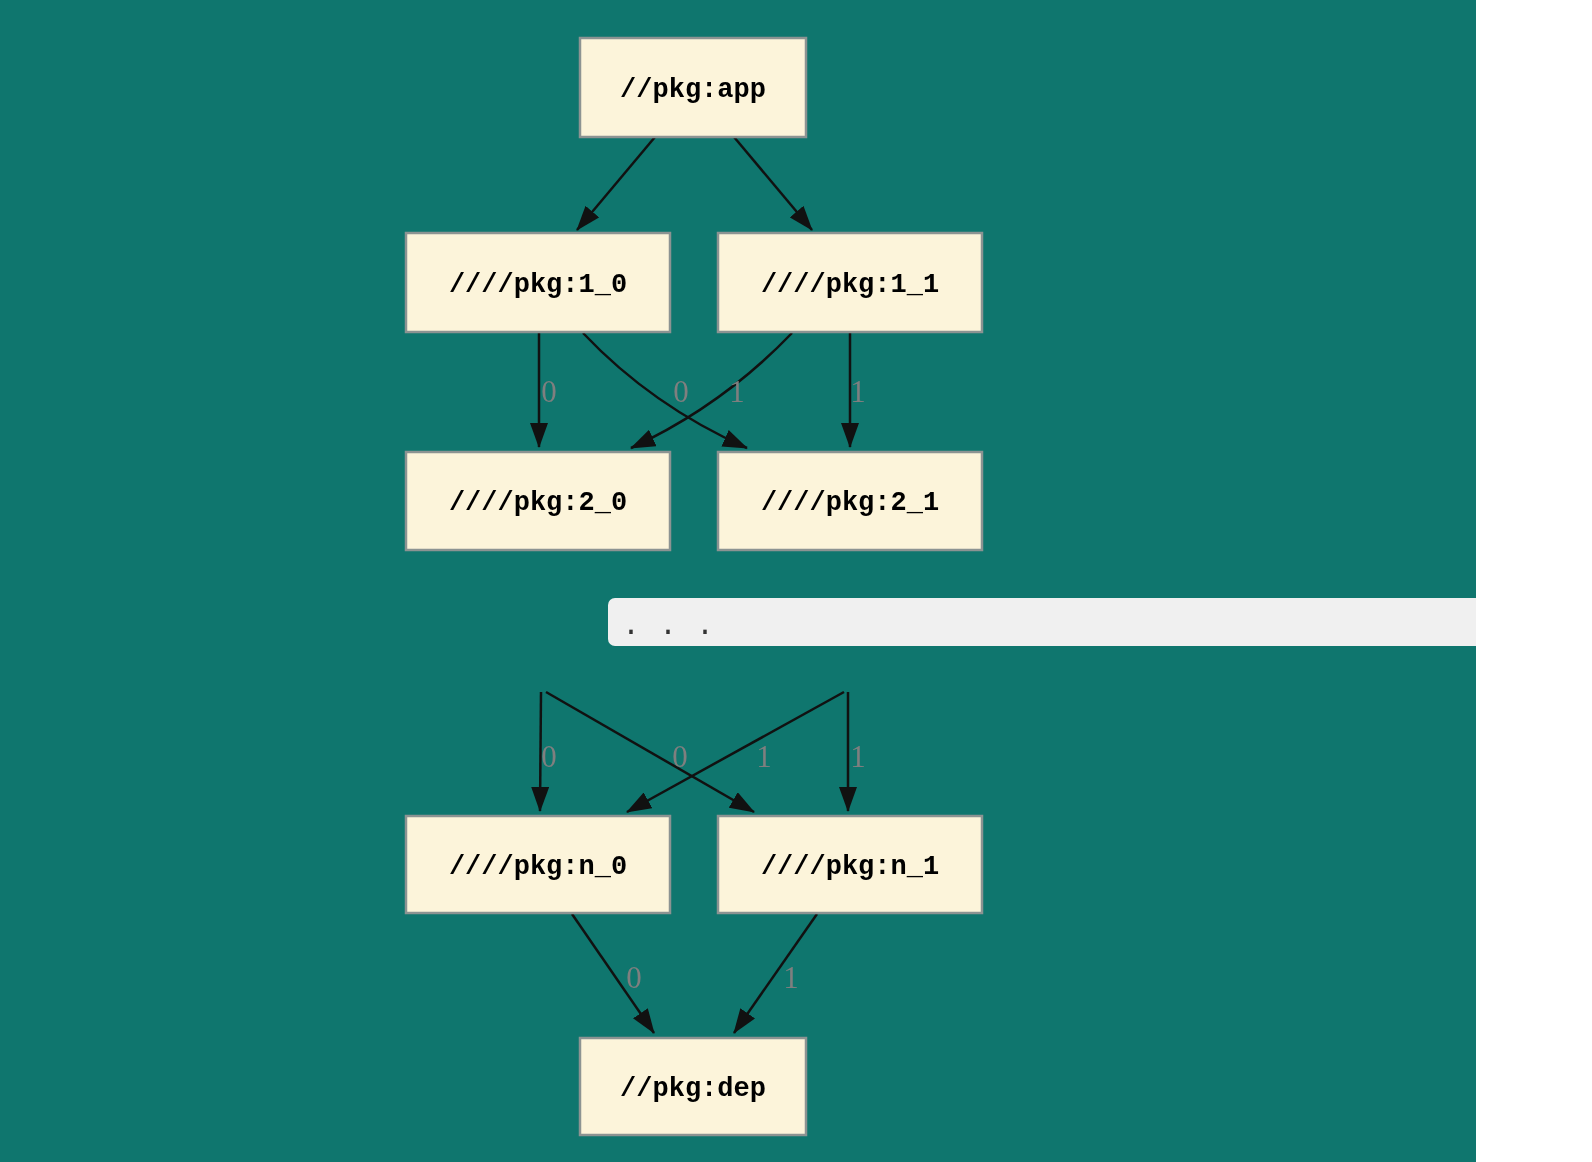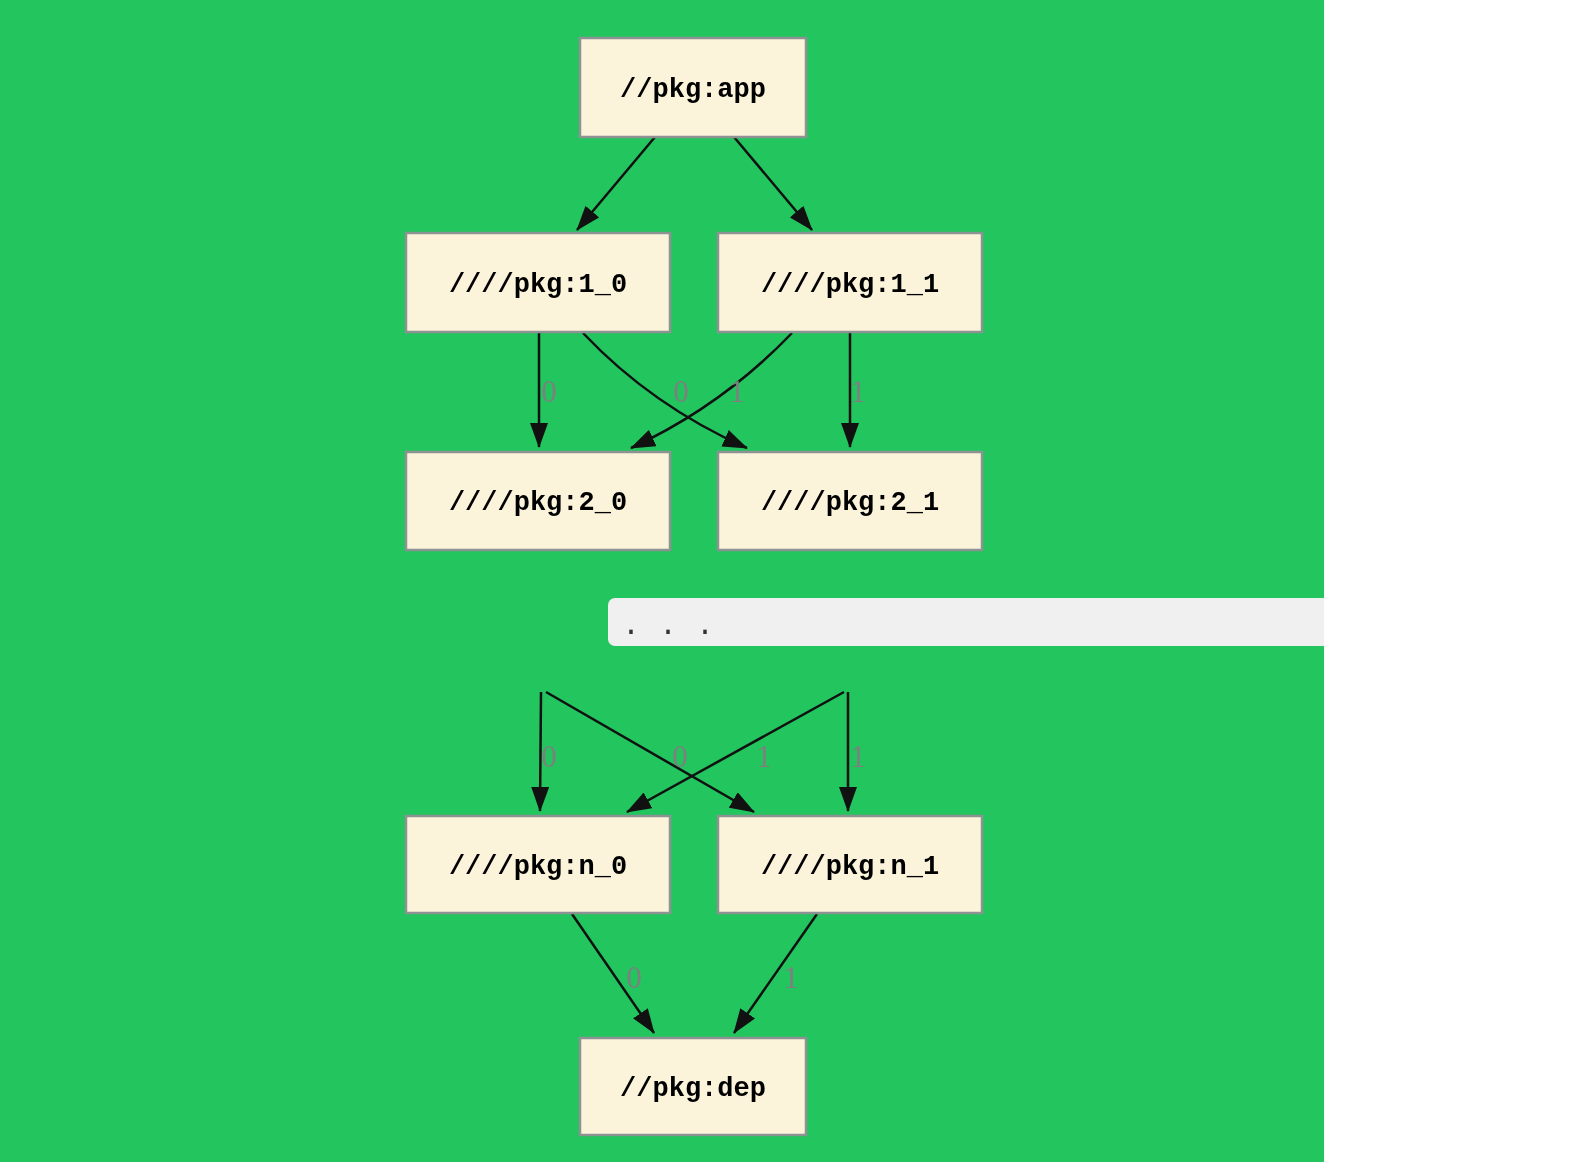--- a/index.html
+++ b/index.html
@@ -2,23 +2,23 @@
 <html style="--node-fill: #FCF4DA; --node-border: #8C9392; --node-text: #000000; --edge: #111111; --edge-label: #7F7F7F; --separator-fill: #F0F0F0; --separator-dots: #333333;"><head>
 <meta charset="utf-8">
 <style>
   html, body {
     margin: 0;
     padding: 0;
     background: #ffffff;
   }
   #canvas {
     position: relative;
-    width: 1324px;
+    width: 1476px;
     height: 1162px;
-    background: #22c55e;
+    background: #0f766e;
     overflow: hidden;
     font-family: "Liberation Sans", sans-serif;
   }
   #diagram {
     position: absolute;
     left: 0;
     top: 0;
   }
   .node-box {
     fill: var(--node-fill);

